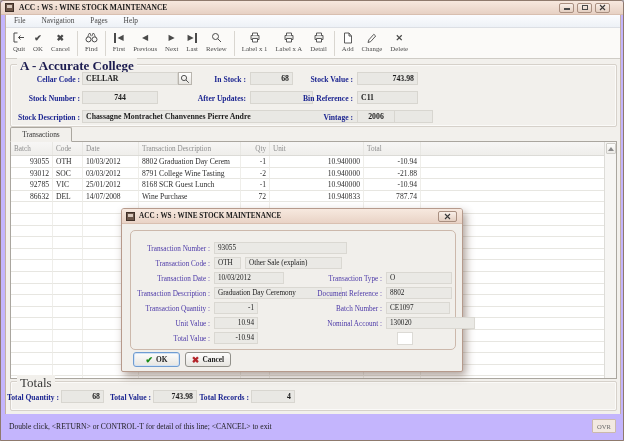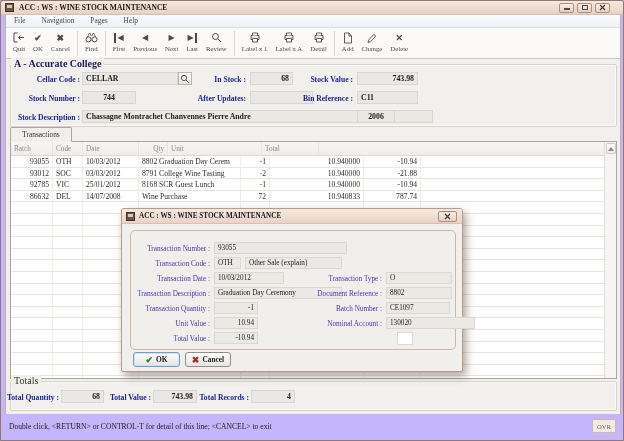--- a/index.html
+++ b/index.html
@@ -40,22 +40,22 @@
   .nav-glyph { font-size:8px; color:#4a4a4a; line-height:10px; }
   .bar-l { border-left:2px solid #4a4a4a; padding-left:1px; }
   .bar-r { border-right:2px solid #4a4a4a; padding-right:1px; }
   .tb-x { font-size:9px; font-weight:bold; color:#4a4a4a; }
 
   .main { position:absolute; left:0; top:44px; width:614px; height:355px; background:#f2f0ec; }
 
   
   .gbox { position:absolute; border:1px solid #d6d1ca; border-radius:2px;
           box-shadow:inset 0 0 0 1px #fbfaf8; }
-  .legend { position:absolute; top:-7px; left:0; background:#f2f0ec; padding:0 3px;
-            font-size:10px; font-weight:bold; color:#1c1c50; white-space:nowrap;text-align:center; }
+  .legend { position:absolute; top:-7px; left:6px; background:#f2f0ec; padding:0 3px;
+            font-size:13px; font-weight:bold; color:#1c1c50; white-space:nowrap;text-align:center; }
   .legend.plain { font-weight:normal; color:#3a3a3a; }
   .lbl { position:absolute; font-size:7.6px; font-weight:bold; color:#1b2490;
          text-align:right; line-height:13px; white-space:nowrap; }
   .fld { position:absolute; height:13px; background:#e9e8e4; border:1px solid #d8d6d0;
          font-size:7.8px; font-weight:bold; color:#1c1c1c; line-height:11px; padding:0 3px;
          white-space:nowrap; overflow:hidden; }
   .fld.num { text-align:right; }
   .fld.ctr { text-align:center; }
   .search-btn { position:absolute; width:14px; height:13px; border:1px solid #b9b5ae;
                 background:linear-gradient(#ffffff,#e6e4df); display:flex; align-items:center; justify-content:center; }
@@ -302,37 +302,39 @@
               <circle cx="4" cy="4" r="2.6" fill="none" stroke="#555"></circle>
               <path d="M6 6l2.8 2.8" stroke="#555"></path>
             </svg>
         </span>
         <span class="lbl" style="left:150px;top:8px;width:85px;">In Stock :</span>
         <span class="fld num" style="left:239px;top:7px;width:43px;">68</span>
         <span class="lbl" style="left:250px;top:8px;width:92px;">Stock Value :</span>
         <span class="fld num" style="left:346px;top:7px;width:61px;">743.98</span>
 
         <span class="lbl" style="left:-16px;top:27px;width:85px;">Stock Number :</span>
-        <span class="fld ctr" style="left:71px;top:26px;width:54px;">744</span>
+        <span class="fld ctr" style="left:71px;top:26px;width:76px;">744</span>
         <span class="lbl" style="left:150px;top:27px;width:85px;">After Updates:</span>
         <span class="fld" style="left:239px;top:26px;width:63px;"></span>
         <span class="lbl" style="left:250px;top:27px;width:92px;">Bin Reference :</span>
         <span class="fld" style="left:346px;top:26px;width:61px;">C11</span>
 
         <span class="lbl" style="left:-16px;top:46px;width:85px;">Stock Description :</span>
         <span class="fld" style="left:71px;top:45px;width:351px;">Chassagne Montrachet Chanvennes Pierre Andre</span>
+        <span class="lbl" style="left:250px;top:46px;width:92px;">Vintage :</span>
         <span class="fld ctr" style="left:346px;top:45px;width:38px;">2006</span>
       </div>
 
       <div class="tab">Transactions</div>
       <div class="twrap">
         <div class="thead">
             <div class="hcell c-tran">Batch</div>
             <div class="hcell c-code">Code</div>
             <div class="hcell c-date">Date</div>
+            <div class="hcell c-desc">Transaction Description</div>
             <div class="hcell c-qty">Qty</div>
             <div class="hcell c-unit">Unit</div>
             <div class="hcell c-total">Total</div>
             <div class="hcell c-fill"></div>
           </div>
         <div id="tbody">
             <div class="trow">
               <div class="dcell c-tran">93055</div>
               <div class="dcell c-code">OTH</div>
               <div class="dcell c-date">10/03/2012</div>

